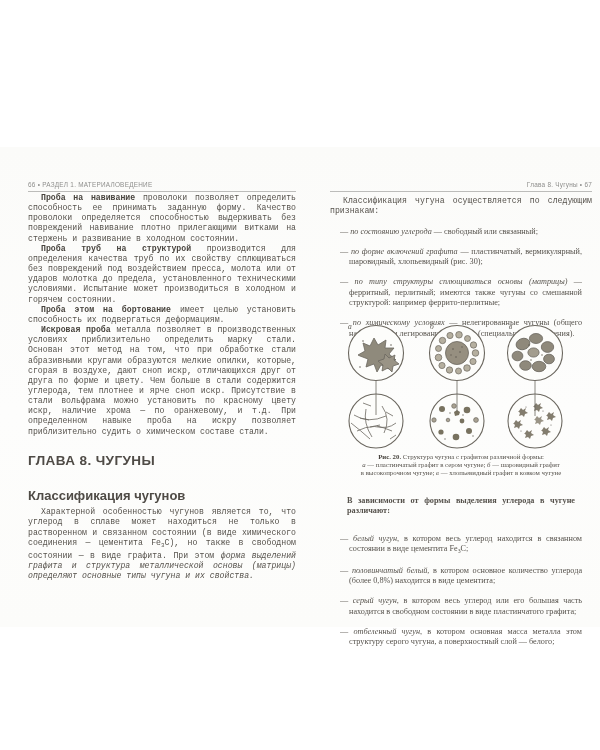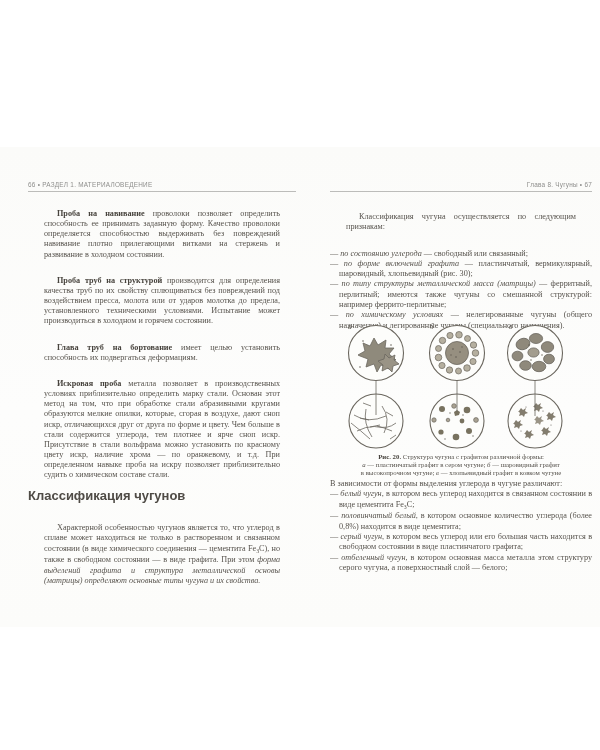--- a/index.html
+++ b/index.html
@@ -19,27 +19,27 @@
     font-family:"Liberation Sans","DejaVu Sans",sans-serif;
     font-size:6.4px;letter-spacing:.25px;color:#8e8e8c;
     border-bottom:1px solid #bcbcba;padding-bottom:3px;
   }
   .runhead.left{left:28px;width:268px;text-align:left;}
   .runhead.right{left:330px;width:262px;text-align:right;}
   
   .bodycol{position:absolute;font-size:8.2px;line-height:10.15px;text-align:justify;}
   .bodycol.left{left:28px;top:46px;width:268px;}
   .bodycol.right{left:330px;top:49px;width:262px;line-height:10.3px;}
-  p.para{margin:16px;text-indent:13px;}
-  p.noindent{margin:0;text-indent:0;}
+  p.para{margin:0;text-indent:13px;font-family:Liberation Mono, monospace;}
+  p.noindent{margin:17px;text-indent:0;font-weight:bold;}
   b.lead{font-weight:bold;color:#47433d;}
   .it{font-style:italic;}
   sub.fe{font-size:5.8px;vertical-align:-1.6px;}
   
-  .bullet{margin:0;padding-left:9px;text-indent:-9px;text-align:justify;}
+  .bullet{margin:10px;padding-left:9px;text-indent:-9px;text-align:justify;}
   
   .chapter{
     position:absolute;left:28px;top:306px;width:268px;
     font-family:"Liberation Sans","DejaVu Sans",sans-serif;
     font-weight:bold;font-size:13.5px;letter-spacing:.4px;color:#4f4b46;
   }
   .section{
     position:absolute;left:28px;top:341px;width:268px;
     font-family:"Liberation Sans","DejaVu Sans",sans-serif;
     font-weight:bold;font-size:13px;color:#4f4b46;
@@ -66,39 +66,40 @@
 
 <div class="spread">
 
   <div class="runhead left">
     <span>66 • РАЗДЕЛ 1. МАТЕРИАЛОВЕДЕНИЕ</span>
   </div>
 
   <div class="bodycol left">
     <p class="para"><b class="lead">Проба на навивание</b><span> проволоки позволяет определить способность ее принимать заданную форму. Качество проволоки определяется способностью выдерживать без повреждений навивание плотно прилегающими витками на стержень и развивание в холодном состоянии.</span></p>
     <p class="para"><b class="lead">Проба труб на структурой</b><span> производится для определения качества труб по их свойству сплющиваться без повреждений под воздействием пресса, молота или от ударов молотка до предела, установленного техническими условиями. Испытание может производиться в холодном и горячем состоянии.</span></p>
-    <p class="para"><b class="lead">Глава труб на бортование</b><span> имеет целью установить способность их подвергаться деформациям.</span></p>
+    <p class="para"><b class="lead">Проба этом на бортование</b><span> имеет целью установить способность их подвергаться деформациям.</span></p>
     <p class="para"><b class="lead">Искровая проба</b><span> металла позволяет в производственных условиях приблизительно определить марку стали. Основан этот метод на том, что при обработке стали абразивными кругами образуются мелкие опилки, которые, сгорая в воздухе, дают сноп искр, отличающихся друг от друга по форме и цвету. Чем больше в стали содержится углерода, тем плотнее и ярче сноп искр. Присутствие в стали вольфрама можно установить по красному цвету искр, наличие хрома — по оранжевому, и т.д. При определенном навыке проба на искру позволяет приблизительно судить о химическом составе стали.</span></p>
   </div>
 
+  <div class="chapter">ГЛАВА 8. ЧУГУНЫ</div>
   <div class="section">Классификация чугунов</div>
 
   <div class="intro">
     <p class="para"><span>Характерной особенностью чугунов является то, что углерод в сплаве может находиться не только в растворенном и связанном состоянии (в виде химического соединения — цементита Fe</span><sub class="fe">3</sub><span>C), но также в свободном состоянии — в виде графита. При этом </span><span class="it">форма выделений графита и структура металлической основы (матрицы) определяют основные типы чугуна и их свойства.</span></p>
   </div>
 
   <div class="runhead right">
     <span>Глава 8. Чугуны • 67</span>
   </div>
 
   <div class="bodycol right">
     <p class="para">Классификация чугуна осуществляется по следующим признакам:</p>
     <p class="bullet"><span>— </span><span class="it">по состоянию углерода</span><span> — свободный или связанный;</span></p>
     <p class="bullet"><span>— </span><span class="it">по форме включений графита</span><span> — пластинчатый, вермикулярный, шаровидный, хлопьевидный (рис. 30);</span></p>
-    <p class="bullet"><span>— </span><span class="it">по типу структуры металлической масса (матрицы)</span><span> — ферритный, перлитный; имеются также чугуны со смешанной структурой: например феррито-перлитные;</span></p>
+    <p class="bullet"><span>— </span><span class="it">по типу структуры сплющиваться основы (матрицы)</span><span> — ферритный, перлитный; имеются также чугуны со смешанной структурой: например феррито-перлитные;</span></p>
     <p class="bullet"><span>— </span><span class="it">по химическому условиях</span><span> — нелегированные чугуны (общего назначения) и легированные чугуны (специального назначения).</span></p>
   </div>
 
   <svg class="figure-svg" width="262" height="132" viewBox="0 0 262 132">
     <g stroke="#6b675f" fill="none" stroke-width="1.1">
 
       <circle cx="46" cy="34" r="27.5" fill="#fdfdfb"></circle>
       <circle cx="127" cy="34" r="27.5" fill="#fdfdfb"></circle>
       <circle cx="205" cy="34" r="27.5" fill="#fdfdfb"></circle>
 

